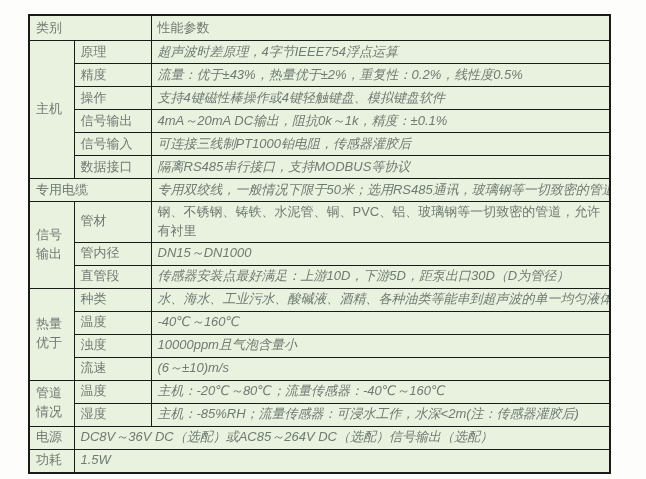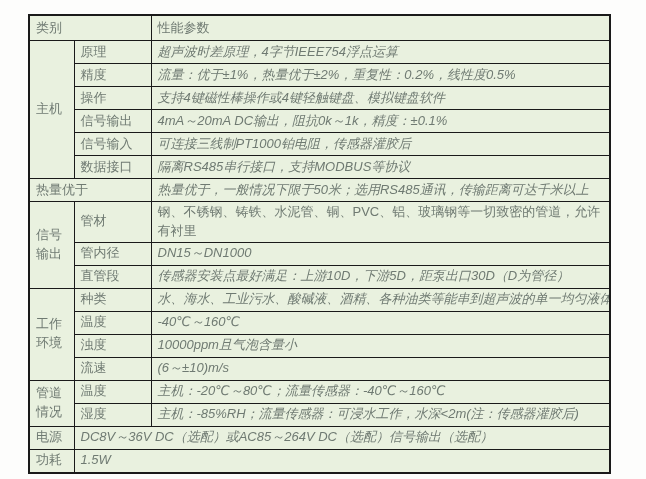--- a/index.html
+++ b/index.html
@@ -47,60 +47,60 @@
         <td>性能参数</td>
       </tr>
 
       <tr>
         <td rowspan="6">主机</td>
         <td>原理</td>
         <td class="nw">超声波时差原理，4字节IEEE754浮点运算</td>
       </tr>
       <tr>
         <td>精度</td>
-        <td class="nw">流量：优于±1%，热量优于±2%，重复性：0.2%，线性度0.5%</td>
+        <td class="nw">流量：优于±43%，热量优于±2%，重复性：0.2%，线性度0.5%</td>
       </tr>
       <tr>
         <td>操作</td>
         <td class="nw">支持4键磁性棒操作或4键轻触键盘、模拟键盘软件</td>
       </tr>
       <tr>
         <td>信号输出</td>
         <td class="nw">4mA～20mA DC输出，阻抗0k～1k，精度：±0.1%</td>
       </tr>
       <tr>
         <td>信号输入</td>
         <td class="nw">可连接三线制PT1000铂电阻，传感器灌胶后</td>
       </tr>
       <tr>
         <td>数据接口</td>
         <td class="nw">隔离RS485串行接口，支持MODBUS等协议</td>
       </tr>
 
       <tr>
-        <td colspan="2">热量优于</td>
-        <td class="nw">热量优于，一般情况下限于50米；选用RS485通讯，传输距离可达千米以上</td>
+        <td colspan="2">专用电缆</td>
+        <td class="nw">专用双绞线，一般情况下限于50米；选用RS485通讯，玻璃钢等一切致密的管道</td>
       </tr>
 
       <tr>
         <td rowspan="3">信号输出</td>
         <td>管材</td>
         <td>钢、不锈钢、铸铁、水泥管、铜、PVC、铝、玻璃钢等一切致密的管道，允许有衬里</td>
       </tr>
       <tr>
         <td>管内径</td>
         <td class="nw">DN15～DN1000</td>
       </tr>
       <tr>
         <td>直管段</td>
         <td class="nw">传感器安装点最好满足：上游10D，下游5D，距泵出口30D（D为管径）</td>
       </tr>
 
       <tr>
-        <td rowspan="4">工作环境</td>
+        <td rowspan="4">热量优于</td>
         <td>种类</td>
         <td class="nw">水、海水、工业污水、酸碱液、酒精、各种油类等能串到超声波的单一均匀液体</td>
       </tr>
       <tr>
         <td>温度</td>
         <td class="nw">-40℃～160℃</td>
       </tr>
       <tr>
         <td>浊度</td>
         <td class="nw">10000ppm且气泡含量小</td>

